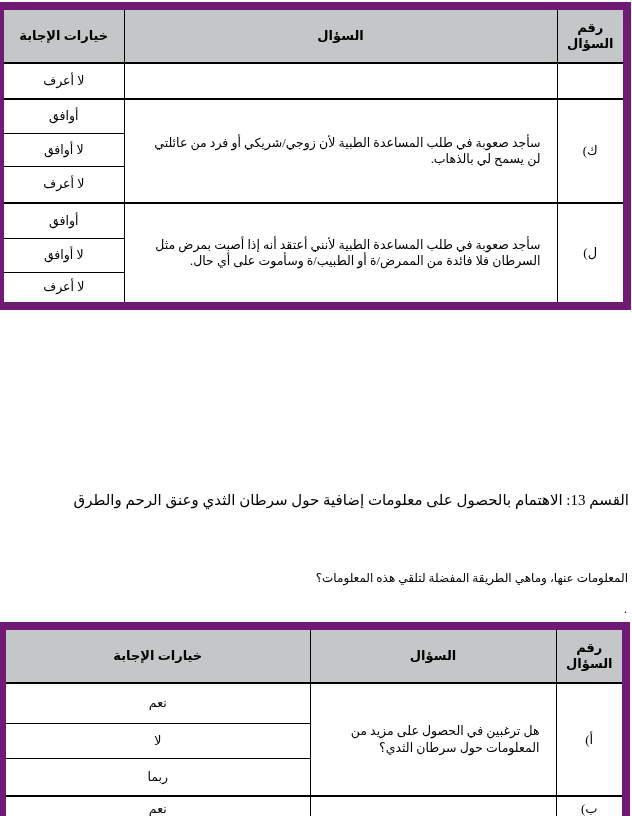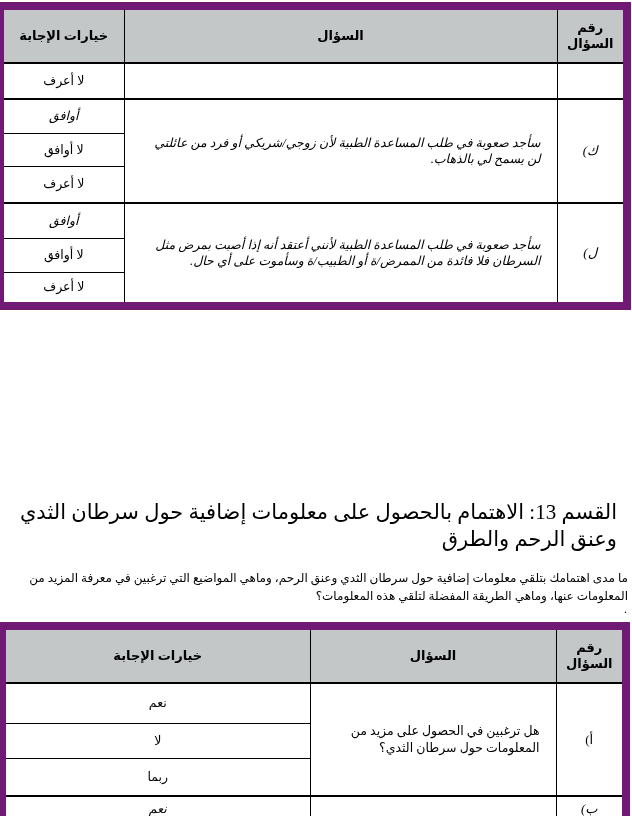--- a/index.html
+++ b/index.html
@@ -27,39 +27,39 @@
   thead th{
     background:#c3c7c7;
     font-weight:bold;
     font-size:13px;
     text-align:center;
     line-height:1.25;
     border-bottom:2px solid #000;
     height:48px;
     padding:2px 4px;
   }
-  tr.group-start td{border-top:2px solid #000;font-style:italic;}
+  tr.group-start td{border-top:2px solid #000;}
   td.num{text-align:center;font-size:13px;}
   td.q{
     font-size:12.5px;
     text-align:right;
     padding:3px 16px;
     line-height:16.5px;
   }
   td.a{text-align:center;font-size:12.5px;padding:2px 16px;}
   #table1{top:2px;right:1px;width:629px;}
   #table2{top:622px;right:2px;width:626px;}
   .section-title{
     position:absolute;
     top:487px;right:3px;left:3px;
-    font-size:21px;
+    font-size:15px;
     line-height:27px;
     text-align:right;
     font-weight:normal;
-    margin:12px;
+    margin:0;
   }
   .intro{
     position:absolute;
     top:570px;right:4px;left:4px;
     font-size:12px;
     line-height:17.5px;
     text-align:right;
   }
   .stray-period{
     position:absolute;
@@ -112,21 +112,20 @@
         <td class="a">لا أعرف</td>
       </tr>
     </tbody>
 </table>
 
 <div class="section-title">
   <div>القسم 13: الاهتمام بالحصول على معلومات إضافية حول سرطان الثدي وعنق الرحم والطرق</div>
 </div>
 
 <div class="intro">
-  <div>ما مدى اهتمامك بتلقي معلومات إضافية حول سرطان الثدي وعنق الرحم، وماهي المواضيع التي ترغبين في معرفة المزيد من</div>
   <div>المعلومات عنها، وماهي الطريقة المفضلة لتلقي هذه المعلومات؟</div>
 </div>
 
 <div class="stray-period">.</div>
 
 <table id="table2">
   <colgroup>
     <col style="width:70px">
       <col style="width:246px">
       <col style="width:308px">

